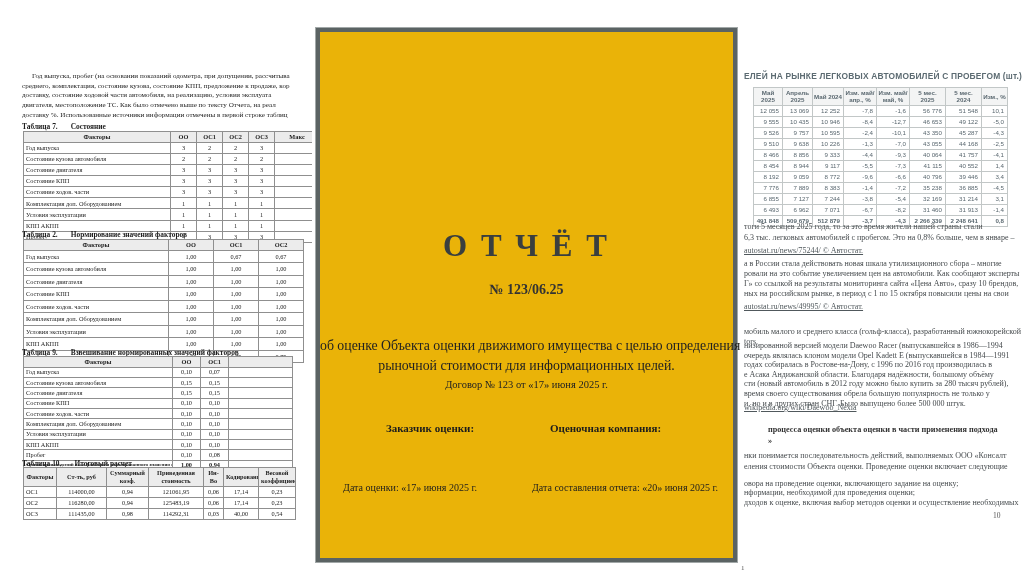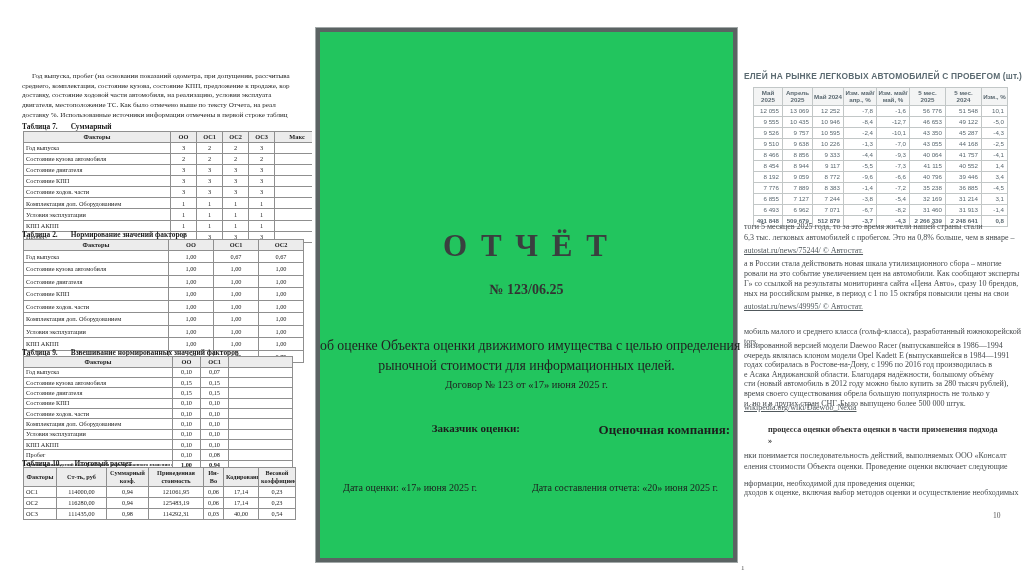--- a/index.html
+++ b/index.html
@@ -21,34 +21,34 @@
   .doc-table td.lbl,.doc-table th.lbl{text-align:left;}
   .doc-table tr.total td{font-weight:bold;}
   .t7{left:23px;top:131px;} .t7 td{padding:1.3px 2px;}
   .t8{left:23px;top:239px;} .t8 td{padding:2px 2px;}
   .t9{left:23px;top:356px;} .t9 td{padding:0.9px 2px;}
   .t9 tr.total td:first-child{font-size:5px;}
   .t10{left:23px;top:467px;} .t10 td{padding:1.3px 2px;}
   .t10 th{white-space:normal;line-height:1.25;}
 
   
-  .page-center{position:absolute;left:316px;top:28px;width:413px;height:526px;background:#22c55e;
+  .page-center{position:absolute;left:316px;top:28px;width:413px;height:526px;background:#eab308;
       border:4px solid #5b6363;outline:1px solid #a2a8a8;}
   .rep-title{position:absolute;top:196px;left:0;width:100%;text-align:center;
       font-size:31px;font-weight:bold;letter-spacing:3px;color:#3a3f3f;}
   .rep-num{position:absolute;top:250px;left:0;width:100%;text-align:center;
       font-size:14px;font-weight:bold;color:#333;}
   .rep-subject{position:absolute;top:304px;left:0;width:100%;text-align:center;
       font-size:13.8px;line-height:20px;color:#222;white-space:nowrap;}
   .rep-contract{position:absolute;top:347px;left:0;width:100%;text-align:center;
       font-size:10.5px;color:#222;}
-  .lbl-customer{position:absolute;top:390px;left:20px;width:180px;text-align:right;
+  .lbl-customer{position:absolute;top:390px;left:20px;width:180px;text-align:center;
       font-size:11px;font-weight:bold;font-family:Liberation Serif, serif;}
-  .lbl-company{position:absolute;top:390px;left:230px;width:180px;text-align:right;
-      font-size:13px;font-weight:bold;}
+  .lbl-company{position:absolute;top:390px;left:230px;width:180px;text-align:left;
+      font-size:11px;font-weight:bold;}
   .date-eval{position:absolute;top:450px;left:0px;width:180px;text-align:center;font-size:10px;}
   .date-report{position:absolute;top:450px;left:200px;width:210px;text-align:center;font-size:10px;}
   .pg1{position:absolute;left:741px;top:564px;font-size:7px;color:#555;}
 
   
   .page-right{position:absolute;left:741px;top:0;width:283px;height:584px;overflow:hidden;
       color:#454a4d;}
   .mkt-head{position:absolute;left:3px;top:71px;font-family:"Liberation Sans",sans-serif;
       font-size:8.4px;font-weight:bold;color:#5c6b72;letter-spacing:0.2px;white-space:nowrap;}
   .mkt{left:12px;top:87px;font-family:"Liberation Sans",sans-serif;}
@@ -73,21 +73,21 @@
   <section class="page-left">
     <div class="intro">
       <div class="iline indent">Год выпуска, пробег (на основании показаний одометра, при допущении, рассчитыва</div>
       <div class="iline">среднего, комплектация, состояние кузова, состояние КПП, предложение к продаже, кор</div>
       <div class="iline">доставку, состояние ходовой части автомобиля, на реализацию, условия эксплуата</div>
       <div class="iline">двигателя, местоположение ТС. Как было отмечено выше по тексту Отчета, на реал</div>
       <div class="iline">доставку %. Использованные источники информации отмечены в первой строке таблиц</div>
     </div>
 
     <div class="cap" style="top:122px">
-      <span class="cl">Таблица 7.</span><span class="ct">Суммарный</span>
+      <span class="cl">Таблица 7.</span><span class="ct">Состояние</span>
     </div>
     <div class="doc-table t7">
         <table style="width: 296px;">
           <colgroup>
             <col style="width: 147px;">
             <col style="width: 26px;">
             <col style="width: 26px;">
             <col style="width: 26px;">
             <col style="width: 26px;">
             <col style="width: 45px;">
@@ -587,19 +587,20 @@
 
     <div class="rp-bold" style="top:425px">процесса оценки объекта оценки в части применения подхода</div>
     <div class="rp-bold" style="top:436px">»</div>
 
     <div class="rp lh11" style="top:450px">
       <div>нки понимается последовательность действий, выполняемых ООО «Консалт</div>
       <div>еления стоимости Объекта оценки. Проведение оценки включает следующие</div>
     </div>
 
     <div class="rp lh93" style="top:479px">
+      <div>овора на проведение оценки, включающего задание на оценку;</div>
       <div>нформации, необходимой для проведения оценки;</div>
       <div>дходов к оценке, включая выбор методов оценки и осуществление необходимых</div>
     </div>
 
     <div class="pg10">10</div>
   </section>
 </div>
 
 </body></html>

